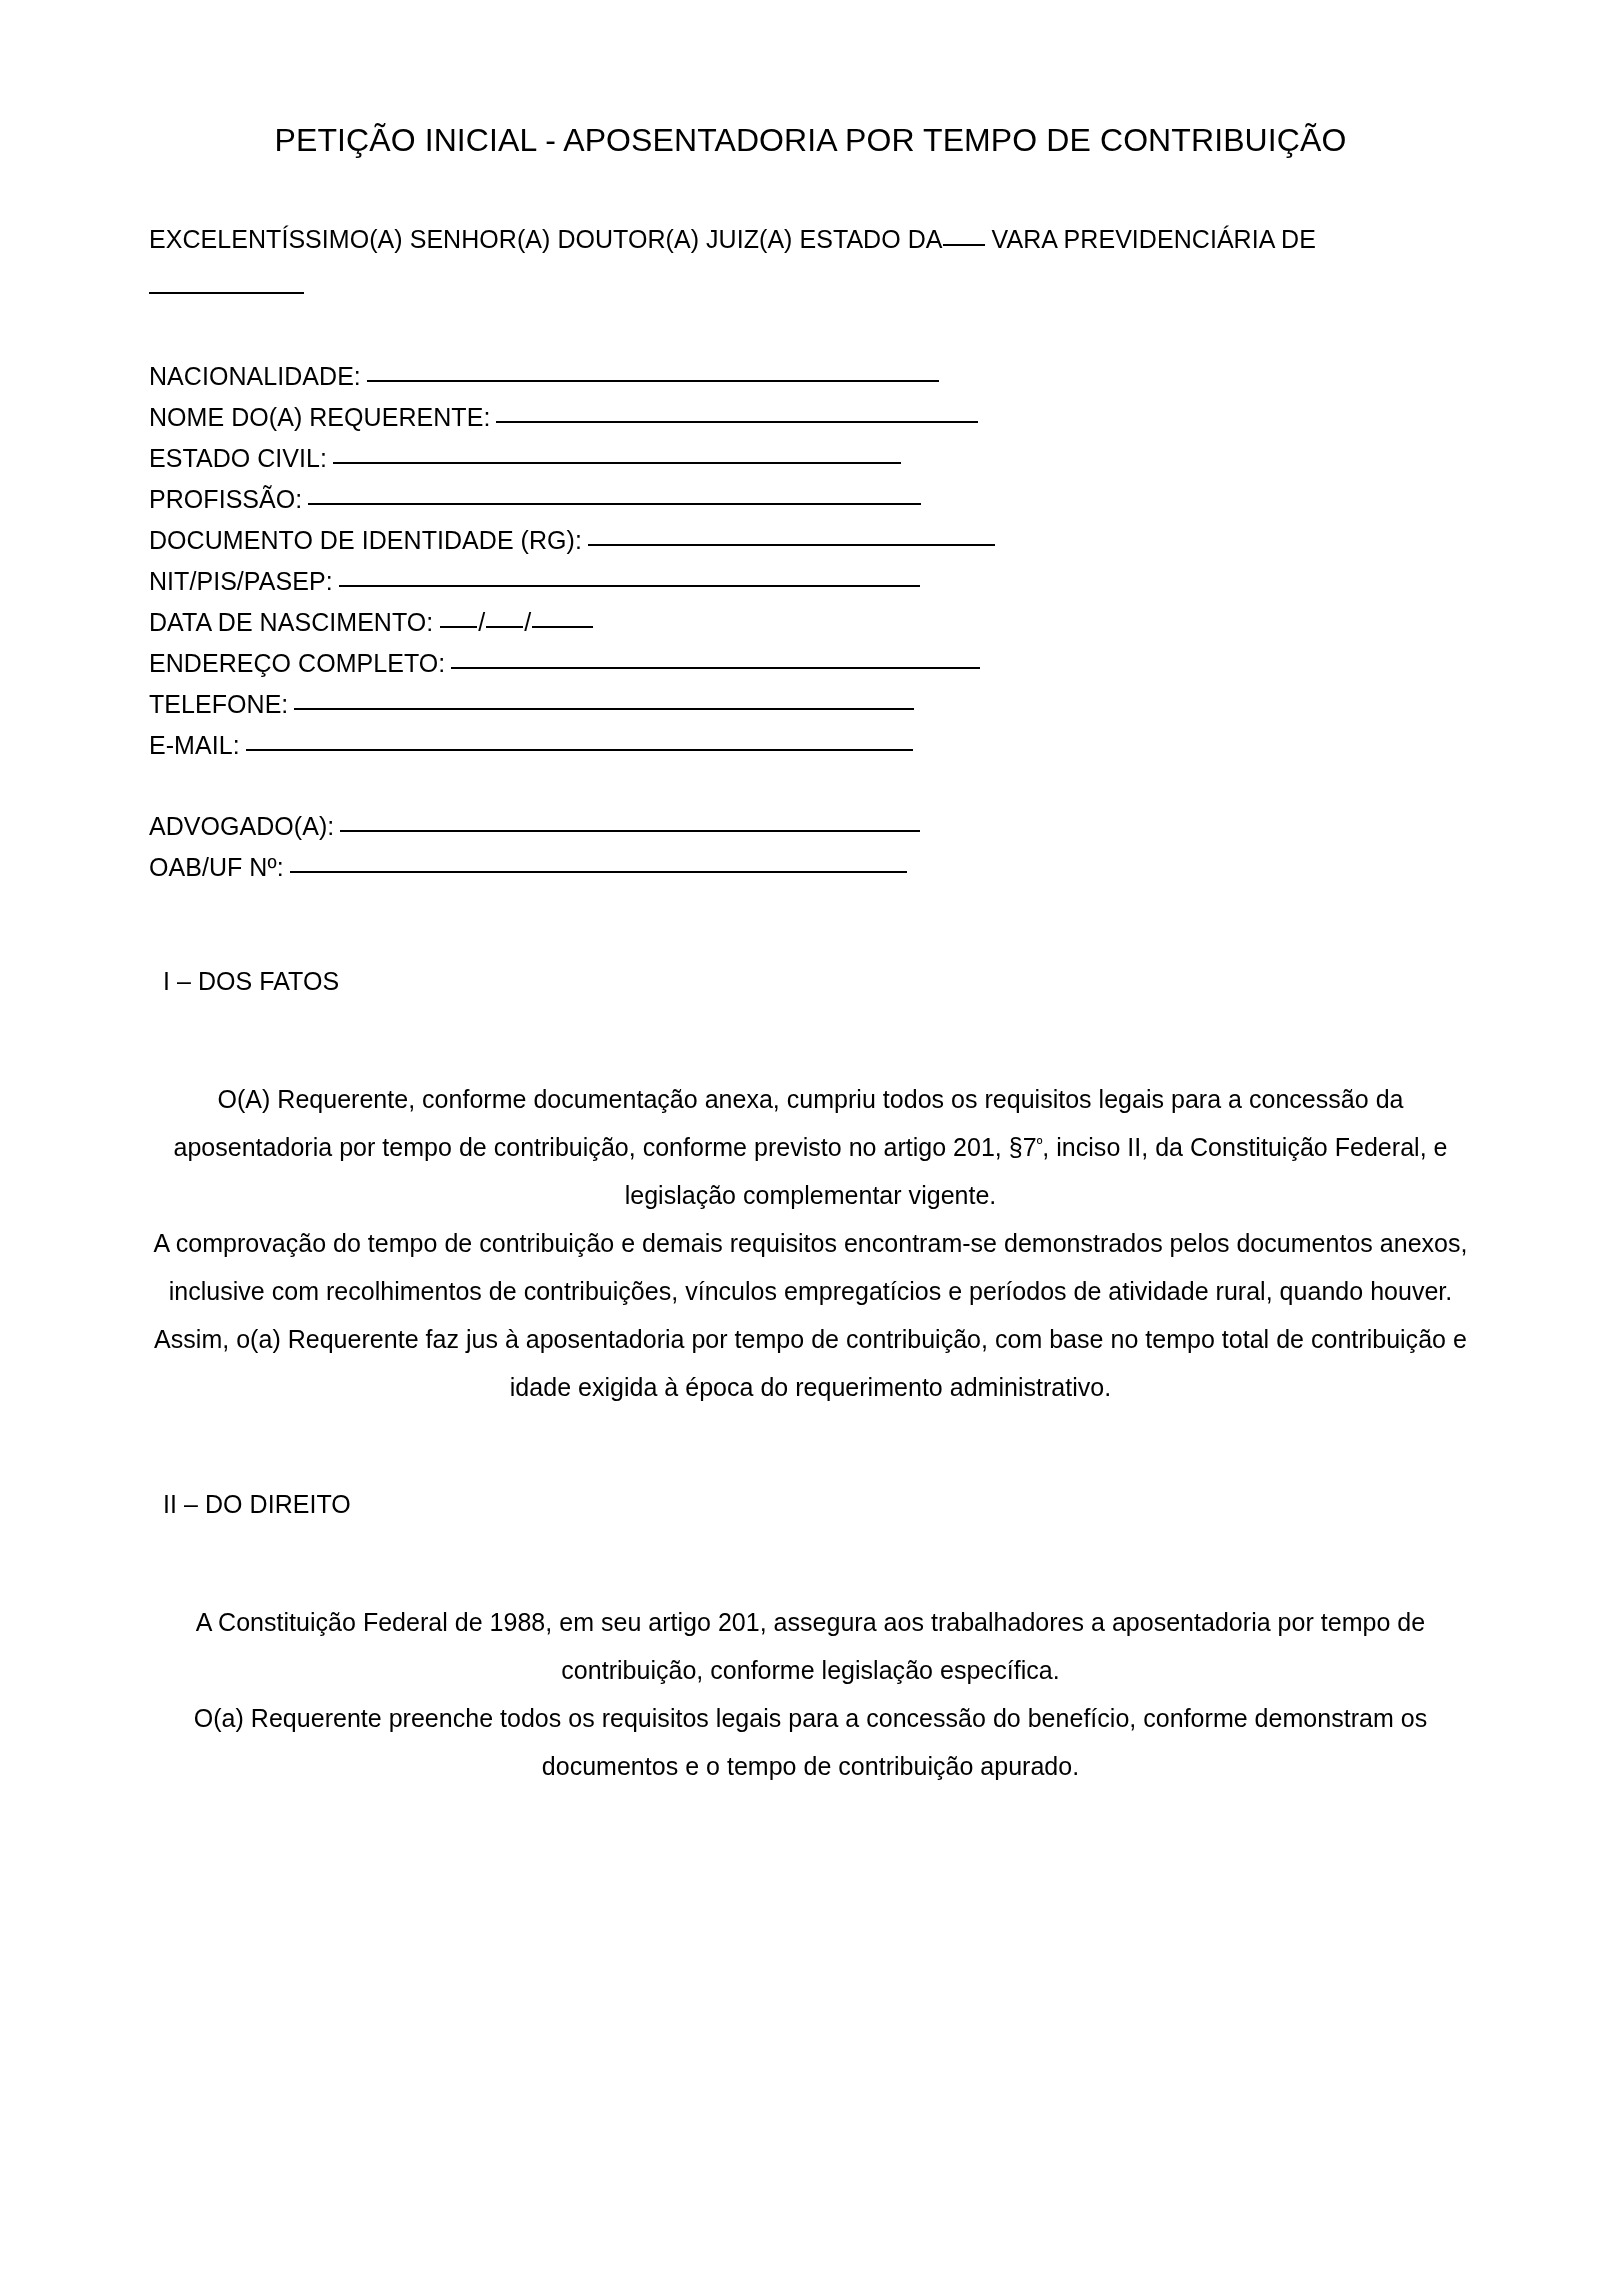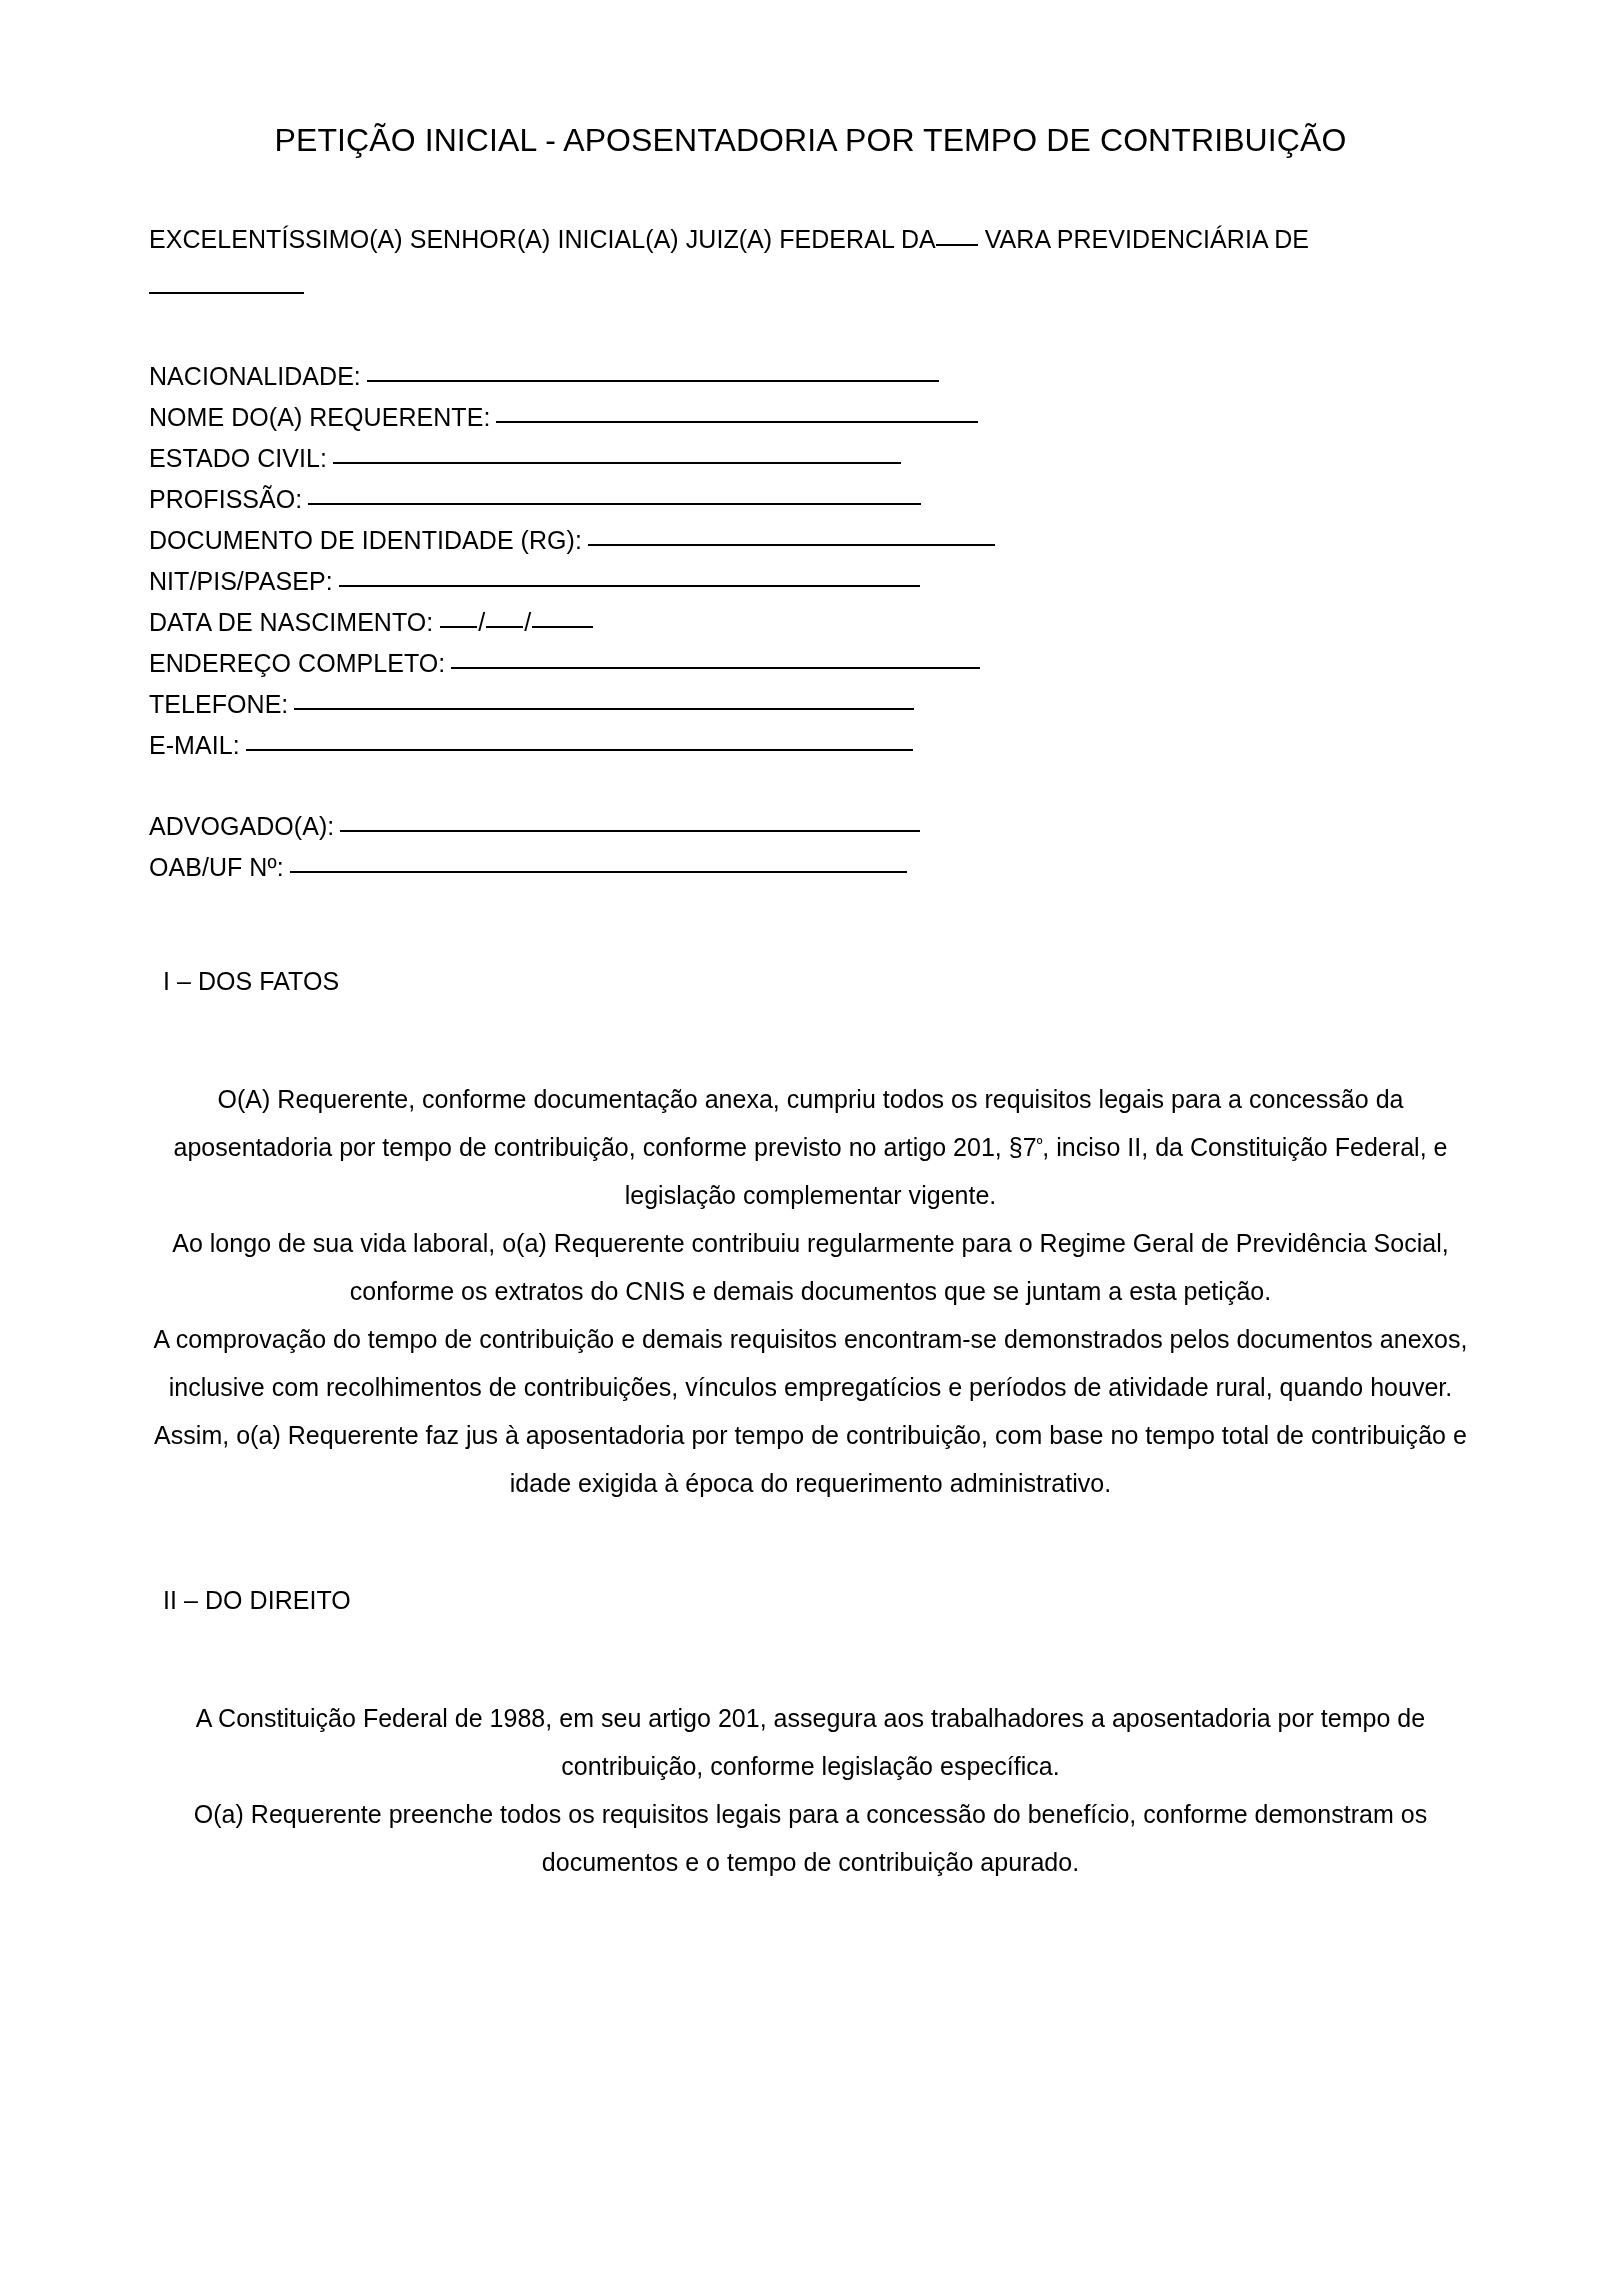--- a/index.html
+++ b/index.html
@@ -122,21 +122,21 @@
 </style>
 </head>
 <body>
 
 <div class="page">
   <div class="content">
 
     <h1 class="doc-title">PETIÇÃO INICIAL - APOSENTADORIA POR TEMPO DE CONTRIBUIÇÃO</h1>
 
     <p class="addressee">
-      <span>EXCELENTÍSSIMO(A) SENHOR(A) INICIAL(A) JUIZ(A) FEDERAL DA</span><span class="gap-vara"></span> <span>VARA PREVIDENCIÁRIA DE</span><br>
+      <span>EXCELENTÍSSIMO(A) SENHOR(A) DOUTOR(A) JUIZ(A) ESTADO DA</span><span class="gap-vara"></span> <span>VARA PREVIDENCIÁRIA DE</span><br>
       <span class="rule-short"></span>
     </p>
 
     <div class="fields">
 
     <div class="field-row"><span class="field-label">NACIONALIDADE:</span><span class="fill" style="width: 572px;"></span></div>
         <div class="field-row"><span class="field-label">NOME DO(A) REQUERENTE:</span><span class="fill" style="width: 482px;"></span></div>
         <div class="field-row"><span class="field-label">ESTADO CIVIL:</span><span class="fill" style="width: 568px;"></span></div>
         <div class="field-row"><span class="field-label">PROFISSÃO:</span><span class="fill" style="width: 613px;"></span></div>
         <div class="field-row"><span class="field-label">DOCUMENTO DE IDENTIDADE (RG):</span><span class="fill" style="width: 407px;"></span></div>
@@ -154,21 +154,20 @@
     <div class="field-row"><span class="field-label">ADVOGADO(A):</span><span class="fill" style="width: 580px;"></span></div>
         <div class="field-row"><span class="field-label">OAB/UF Nº:</span><span class="fill" style="width: 617px;"></span></div>
       </div>
 
     <div>
 
     <div class="space-before-heading"></div>
         <h2 class="section-heading">I – DOS FATOS</h2>
         <div class="space-after-heading"></div>
         <p class="body-para">O(A) Requerente, conforme documentação anexa, cumpriu todos os requisitos legais para a concessão da aposentadoria por tempo de contribuição, conforme previsto no artigo 201, §7<sup class="ord">º</sup>, inciso II, da Constituição Federal, e legislação complementar vigente.</p>
-        <p class="body-para">Ao longo de sua vida laboral, o(a) Requerente contribuiu regularmente para o Regime Geral de Previdência Social, conforme os extratos do CNIS e demais documentos que se juntam a esta petição.</p>
         <p class="body-para">A comprovação do tempo de contribuição e demais requisitos encontram-se demonstrados pelos documentos anexos, inclusive com recolhimentos de contribuições, vínculos empregatícios e períodos de atividade rural, quando houver.</p>
         <p class="body-para">Assim, o(a) Requerente faz jus à aposentadoria por tempo de contribuição, com base no tempo total de contribuição e idade exigida à época do requerimento administrativo.</p>
         <div class="space-before-heading"></div>
         <h2 class="section-heading">II – DO DIREITO</h2>
         <div class="space-after-heading"></div>
         <p class="body-para">A Constituição Federal de 1988, em seu artigo 201, assegura aos trabalhadores a aposentadoria por tempo de contribuição, conforme legislação específica.</p>
         <p class="body-para">O(a) Requerente preenche todos os requisitos legais para a concessão do benefício, conforme demonstram os documentos e o tempo de contribuição apurado.</p>
       </div>
 
   </div>

